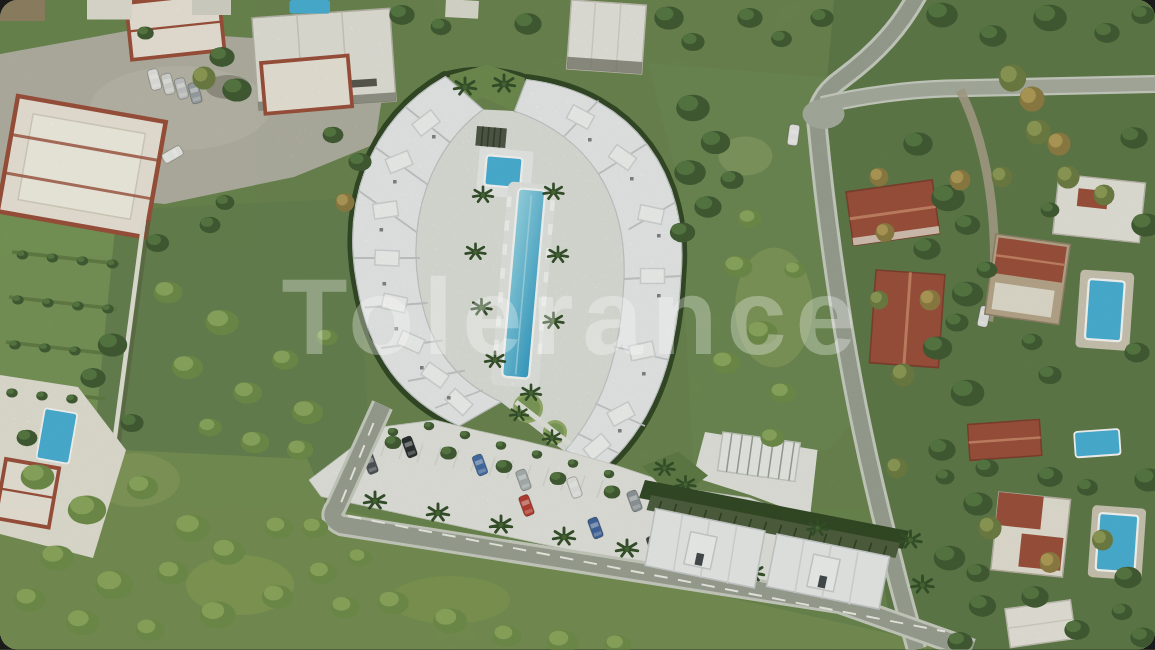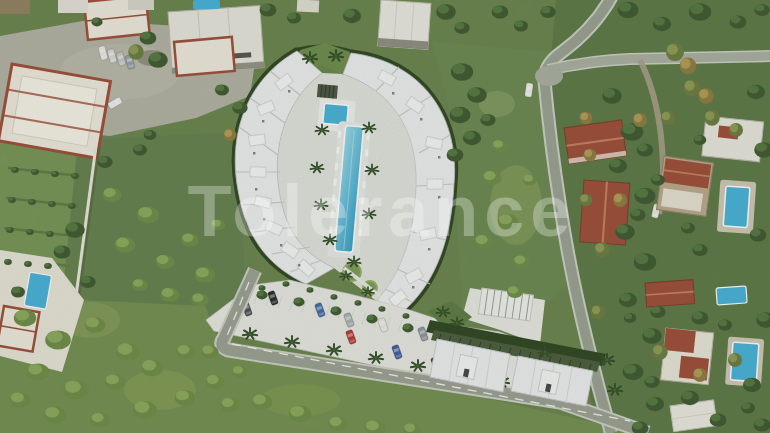--- a/index.html
+++ b/index.html
@@ -1,16 +1,16 @@
 <!DOCTYPE html>
 <html><head>
 <meta charset="utf-8">
 <style>
   html,body{margin:0;padding:0;background:#1b1b1b;}
-  .stage{width:770px;height:433px;position:relative;overflow:hidden;margin:0 auto;}
+  .stage{width:770px;height:433px;position:relative;overflow:hidden;margin:0 auto;border-radius:12px;}
   svg{display:block;}
   text.watermark{
     font-family:"Liberation Sans", sans-serif;
     font-weight:700;
     letter-spacing:6px;
   }
 </style>
 </head>
 <body>
 

